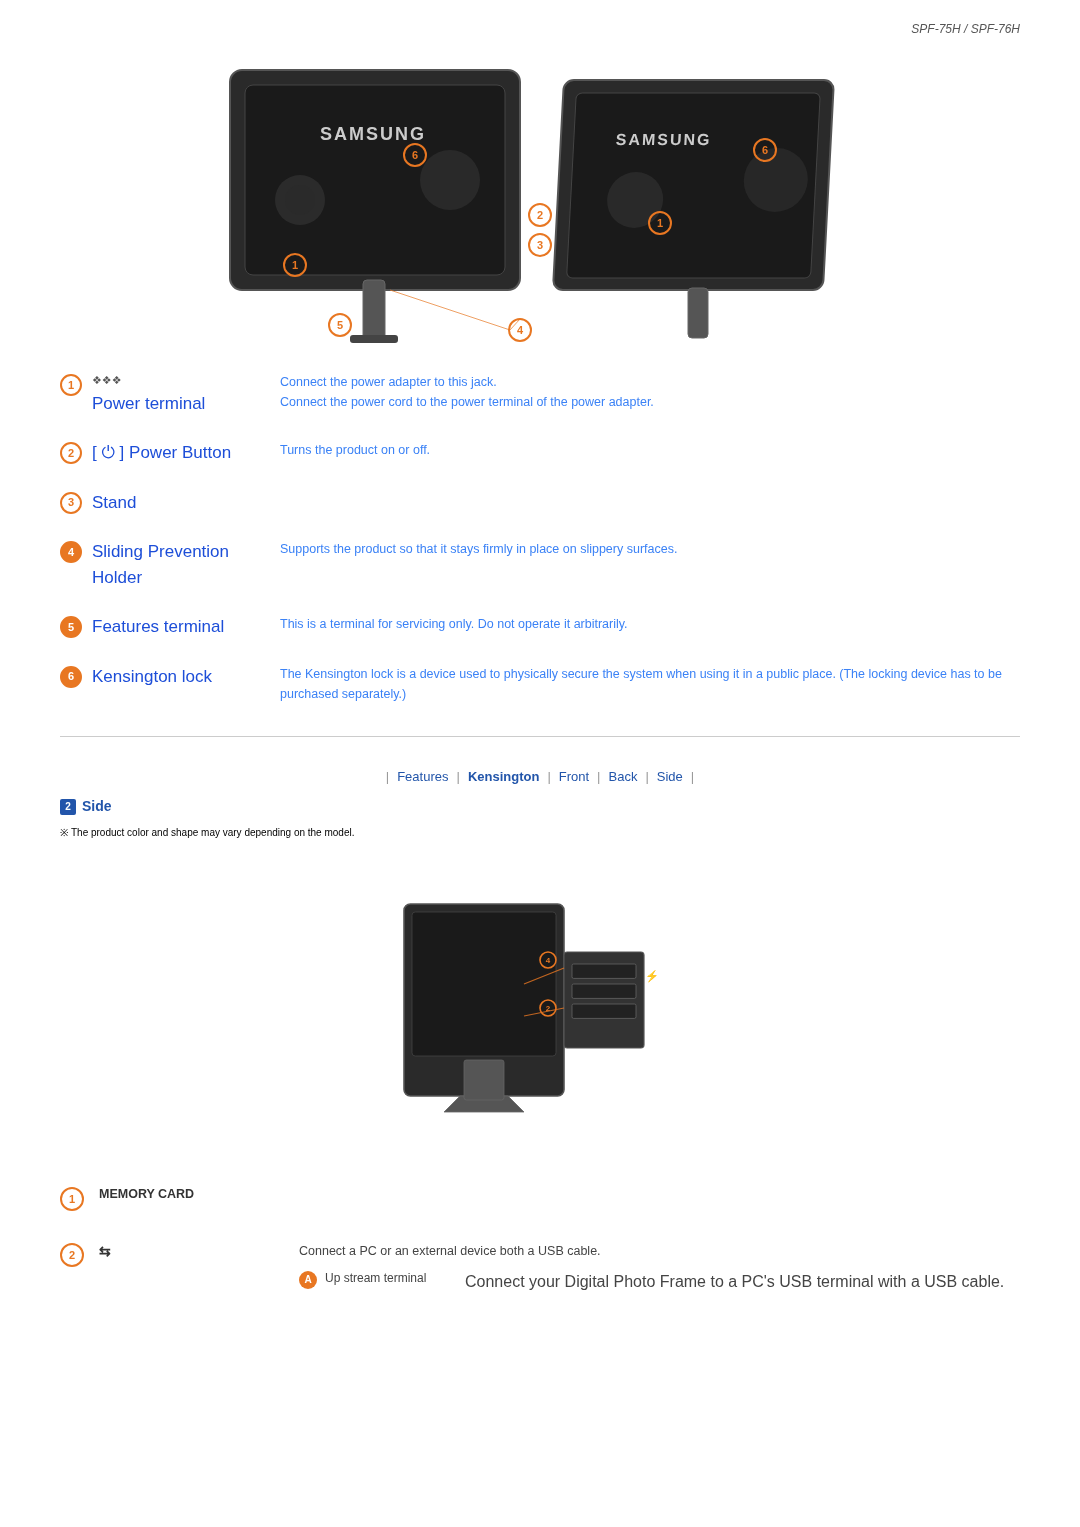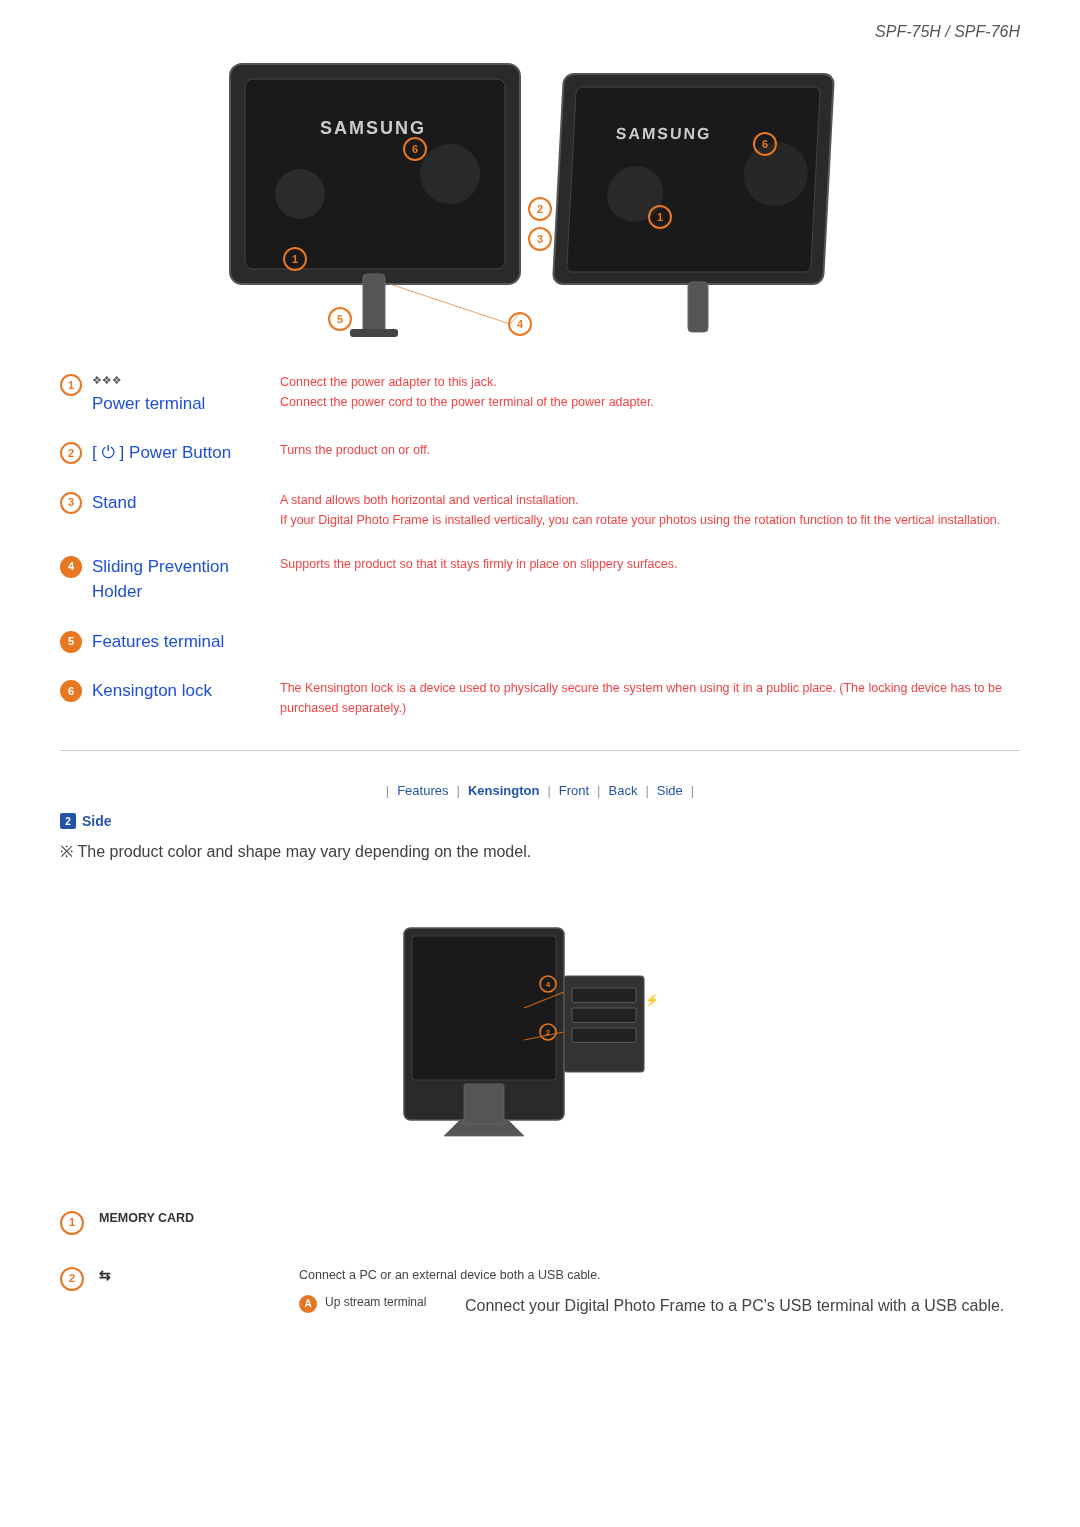--- a/index.html
+++ b/index.html
@@ -71,21 +71,21 @@
     .component-icon {
       font-size: 11px;
       color: #555;
       display: block;
       margin-bottom: 2px;
     }
 
     .component-desc {
       flex: 1;
       font-size: 12.5px;
-      color: #ef4444;
+      color: #3b82f6;
       line-height: 1.6;
     }
 
     
     .divider {
       border: none;
       border-top: 1px solid #ccc;
       margin: 20px 0;
     }
 
@@ -135,22 +135,22 @@
       border-radius: 2px;
     }
 
     .side-title-text {
       font-size: 14px;
       font-weight: bold;
       color: #2255aa;
     }
 
     .note-text {
-      color: #404040;
-      font-size: 16px;
+      color: #000000;
+      font-size: 10px;
       margin-bottom: 20px;
     }
 
     
     .side-image-area {
       display: flex;
       justify-content: center;
       margin: 20px 0 30px 0;
       height: 280px;
       align-items: center;
@@ -242,21 +242,21 @@
       font-size: 14px;
     }
   </style>
 </head>
 <body>
 
 <div class="page-wrapper">
 
   <div class="device-image-area">
     <div class="device-svg-container">
-      <div style="text-align:right; font-size:16px; font-style:italic; color:#555; margin-bottom:5px;">SPF-75H / SPF-76H</div>
+      <div style="text-align:right; font-size:12px; font-style:italic; color:#555; margin-bottom:17px;">SPF-75H / SPF-76H</div>
       <svg class="main-svg" viewBox="0 0 640 290">
 
         <rect x="10" y="10" width="290" height="220" rx="12" ry="12" fill="#2a2a2a" stroke="#555" stroke-width="2"></rect>
         <rect x="25" y="25" width="260" height="190" rx="8" ry="8" fill="#1a1a1a" stroke="#444" stroke-width="1"></rect>
 
         <text x="100" y="80" fill="#ccc" font-size="18" font-weight="bold" font-family="Arial" letter-spacing="2">SAMSUNG</text>
 
         <circle cx="80" cy="140" r="25" fill="#333" opacity="0.7"></circle>
         <circle cx="80" cy="140" r="15" fill="#2a2a2a" opacity="0.8"></circle>
         <circle cx="230" cy="120" r="30" fill="#333" opacity="0.6"></circle>
@@ -330,45 +330,43 @@
       </div>
     </div>
 
     <div class="component-row">
       <div style="display:flex; align-items:flex-start; width:220px; flex-shrink:0;">
         <span class="component-number">3</span>
         <div class="component-label-col">
           <span class="component-label">Stand</span>
         </div>
       </div>
-      <div class="component-desc">
-        <span>A stand allows both horizontal and vertical installation.</span><br>
-        <span>If your Digital Photo Frame is installed vertically, you can rotate your photos using the rotation function to fit the vertical installation.</span><br>
-        <span></span>
-      </div>
     </div>
 
     <div class="component-row">
       <div style="display:flex; align-items:flex-start; width:220px; flex-shrink:0;">
         <span class="component-number" style="border-color:#e87722; color:#e87722; background:#e87722; color:white;">4</span>
         <div class="component-label-col">
           <span class="component-label">Sliding Prevention<br>Holder</span>
         </div>
       </div>
       <div class="component-desc">
         <span>Supports the product so that it stays firmly in place on slippery surfaces.</span>
       </div>
     </div>
 
     <div class="component-row">
       <div style="display:flex; align-items:flex-start; width:220px; flex-shrink:0;">
         <span class="component-number" style="background:#e87722; color:white; border-color:#e87722;">5</span>
         <div class="component-label-col">
           <span class="component-label">Features terminal</span>
         </div>
+      </div>
+      <div class="component-desc">
+        <span>This is a terminal for servicing only. Do not operate it arbitrarily.</span>
       </div>
     </div>
 
     <div class="component-row">
       <div style="display:flex; align-items:flex-start; width:220px; flex-shrink:0;">
         <span class="component-number" style="background:#e87722; color:white; border-color:#e87722;">6</span>
         <div class="component-label-col">
           <span class="component-label">Kensington lock</span>
         </div>
       </div>

